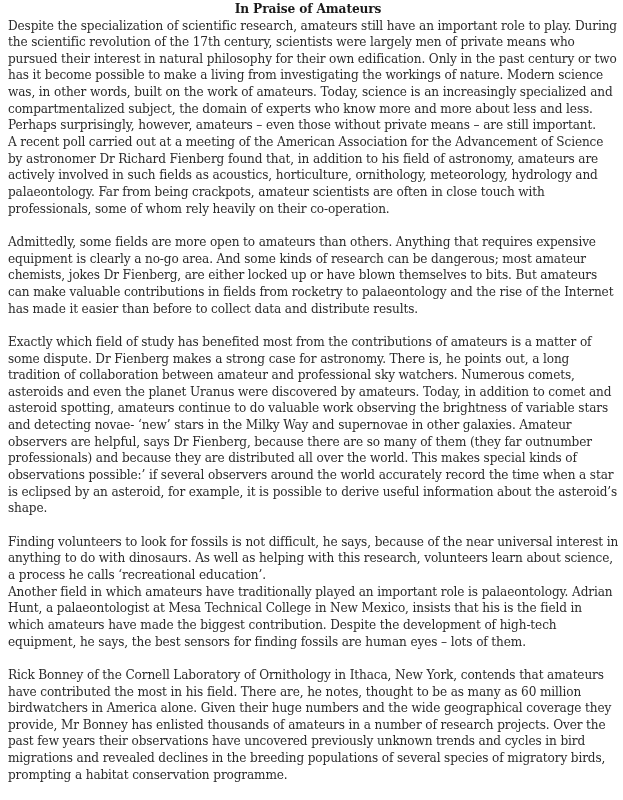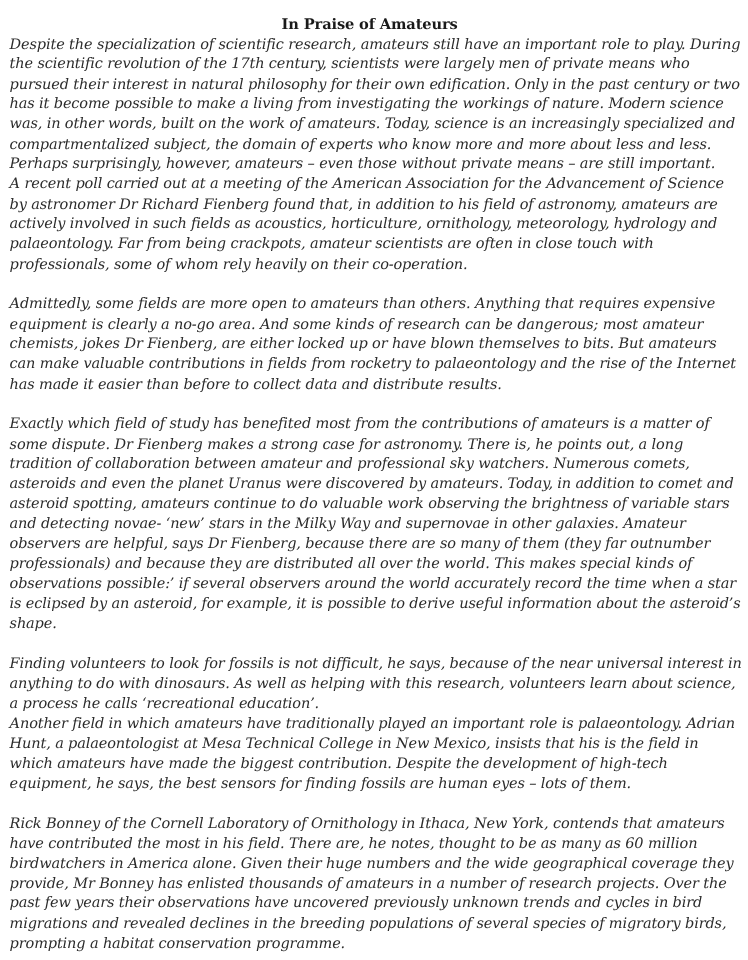--- a/index.html
+++ b/index.html
@@ -23,27 +23,26 @@
       line-height: 16.65px;
       color: #2b2b2b;
       letter-spacing: -0.12px;
     }
     .title {
       text-align: center;
       font-weight: bold;
       color: #1a1a1a;
       font-size: 12.2px;
       margin: 0;
-      padding-top: 12px;
+      padding-top: 1px;
       line-height: 16.5px;
       margin-right: 12px;
     }
     p {
       margin: 0;
-      font-style: italic;
     }
     .gap {
       height: 16.6px;
     }
   </style>
 </head>
 <body>
 
 <div class="page">
   <h1 class="title">In Praise of Amateurs</h1>

